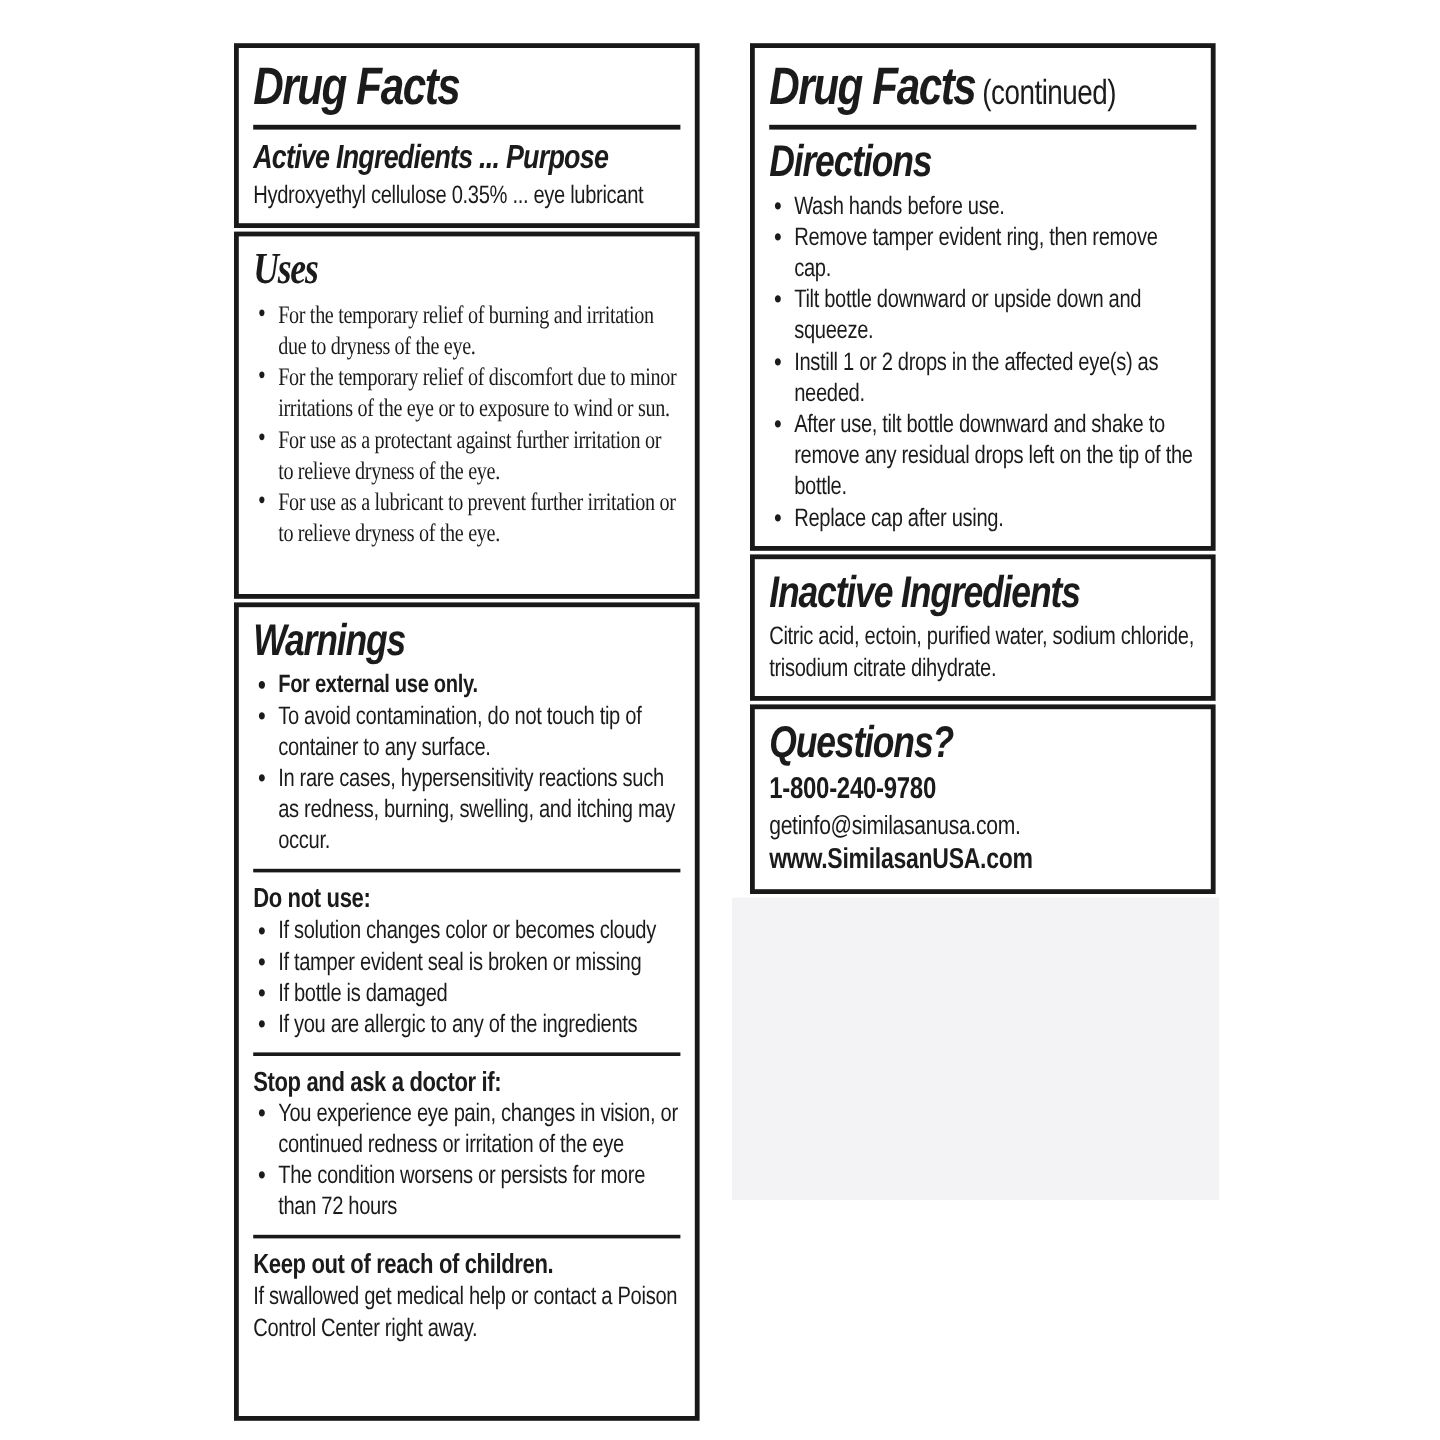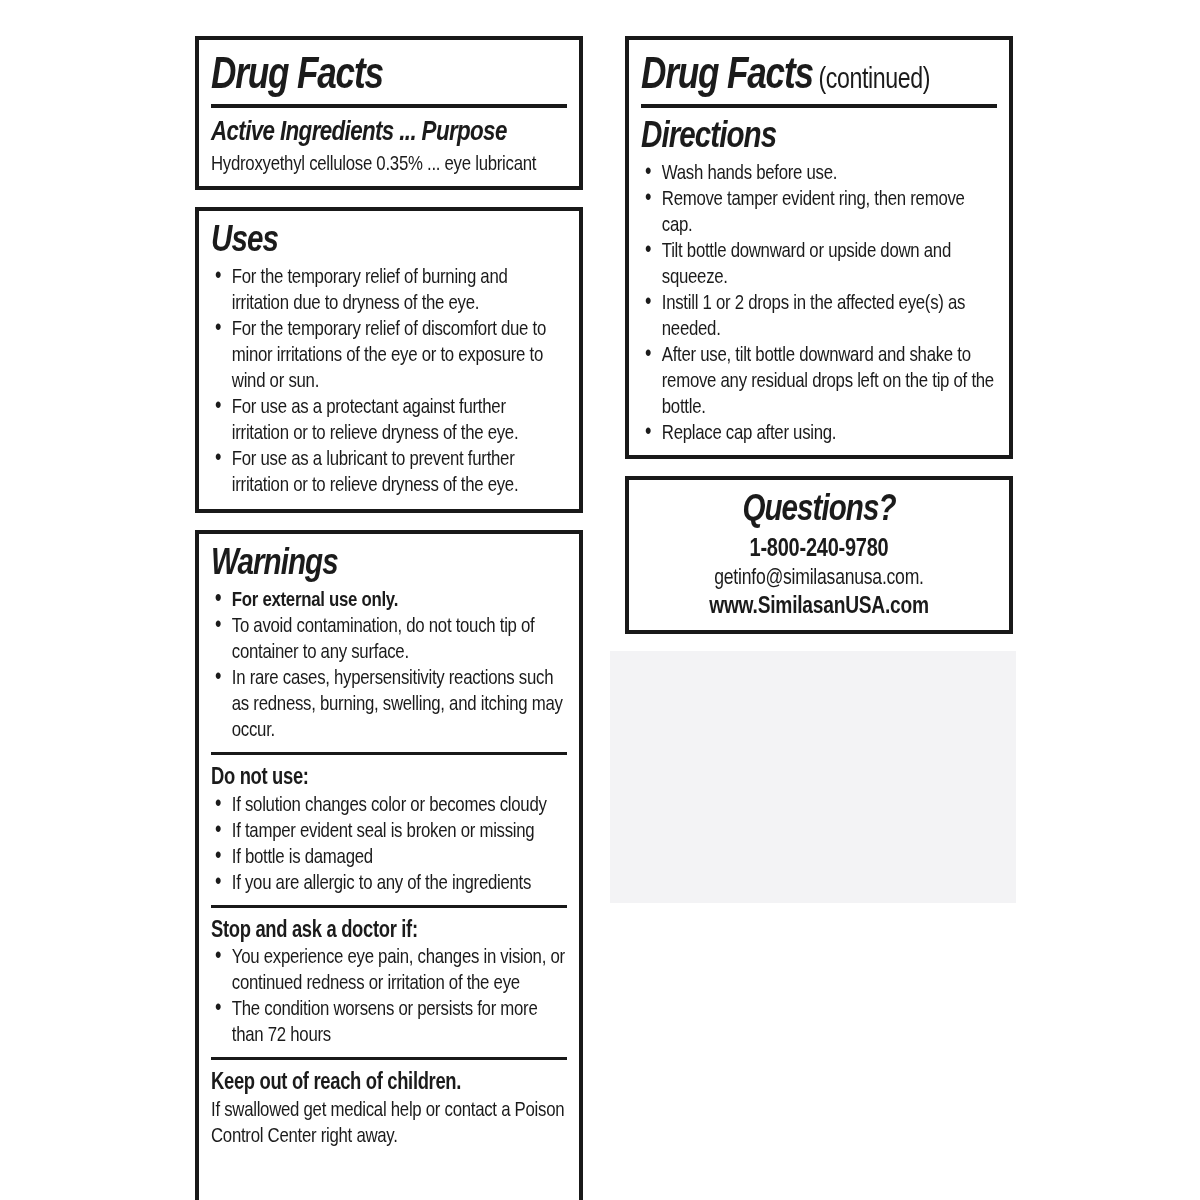--- a/index.html
+++ b/index.html
@@ -7,21 +7,21 @@
   body { font-family:"Liberation Sans", sans-serif; color:#1b1b1b; position:relative; }
 
   .col { position:absolute; top:36px; width:388px; }
   .col-left  { left:195px; }
   .col-right { left:625px; }
 
   .panel {
     border:4px solid #191919;
     background:#ffffff;
     padding:8px 12px 10px 12px;
-    margin-bottom:17px;
+    margin-bottom:3px;
     overflow:hidden;
   }
 
   
   .cond { width:125%; transform:scaleX(0.8); transform-origin:0 0; }
 
   .h1 { font-size:44px; font-weight:bold; font-style:italic; letter-spacing:-1.5px; line-height:1.05; padding-top:2px; }
   .h1-suffix { font-size:29px; font-weight:normal; font-style:normal; letter-spacing:-0.5px; margin-left:7px; }
   .h2 { font-size:37px; font-weight:bold; font-style:italic; letter-spacing:-1.2px; line-height:1.1; margin-bottom:3px; }
   .h3 { font-size:23px; font-weight:bold; letter-spacing:-0.4px; line-height:1.25; }
@@ -31,26 +31,26 @@
   .active-head { font-size:28px; font-weight:bold; font-style:italic; letter-spacing:-0.8px; margin:2px 0 3px 0; }
 
   ul { list-style:none; }
   li { position:relative; padding-left:26px; }
   li::before { content:"\2022"; position:absolute; left:5px; top:-1px; font-size:23px; }
   li.bold { font-weight:bold; }
 
   .sub { border-top:3px solid #191919; margin-top:10px; padding-top:7px; }
 
   .p-title-left  { min-height:136px; }
-  .p-uses        { min-height:306px; }
+  .p-uses        { min-height:306px;font-family:Liberation Serif, serif; }
   .p-warnings    { min-height:682px; }
   .p-directions  { min-height:419px; }
   .p-other       { min-height:224px; }
   .p-inactive    { min-height:108px; }
-  .p-questions   { min-height:137px;text-align:center; }
+  .p-questions   { min-height:137px; }
 
   .q-phone   { font-size:25px; font-weight:bold; letter-spacing:-0.3px; line-height:1.25; }
   .q-email   { font-size:22px; letter-spacing:-0.3px; line-height:1.25; }
   .q-website { font-size:24px; font-weight:bold; letter-spacing:-0.3px; line-height:1.25; }
 
   .unprinted {
     background:#f3f3f5;
     height:252px;
     width:calc(100% + 18px);
     margin-left:-15px;
@@ -134,20 +134,26 @@
           <li>Remove tamper evident ring, then remove cap.</li>
           <li>Tilt bottle downward or upside down and squeeze.</li>
           <li>Instill 1 or 2 drops in the affected eye(s) as needed.</li>
           <li>After use, tilt bottle downward and shake to remove any residual drops left on the tip of the bottle.</li>
           <li>Replace cap after using.</li>
         </ul>
       </div>
     </section>
 
 
+    <section class="panel p-inactive">
+      <div class="cond">
+        <div class="h2">Inactive Ingredients</div>
+        <div class="body-text">Citric acid, ectoin, purified water, sodium chloride, trisodium citrate dihydrate.</div>
+      </div>
+    </section>
 
     <section class="panel p-questions">
       <div class="cond">
         <div class="h2">Questions?</div>
         <div class="q-phone">1-800-240-9780</div>
         <div class="q-email">getinfo@similasanusa.com.</div>
         <div class="q-website">www.SimilasanUSA.com</div>
       </div>
     </section>
 

